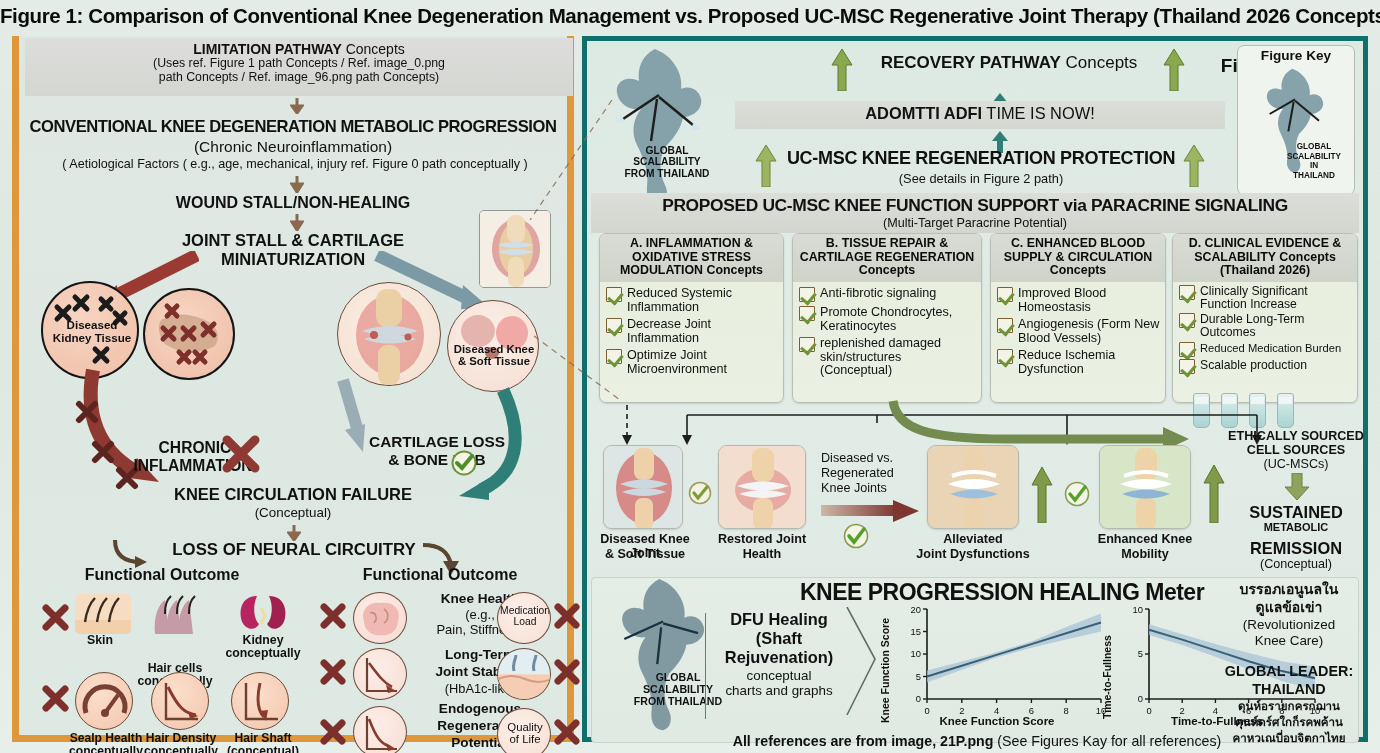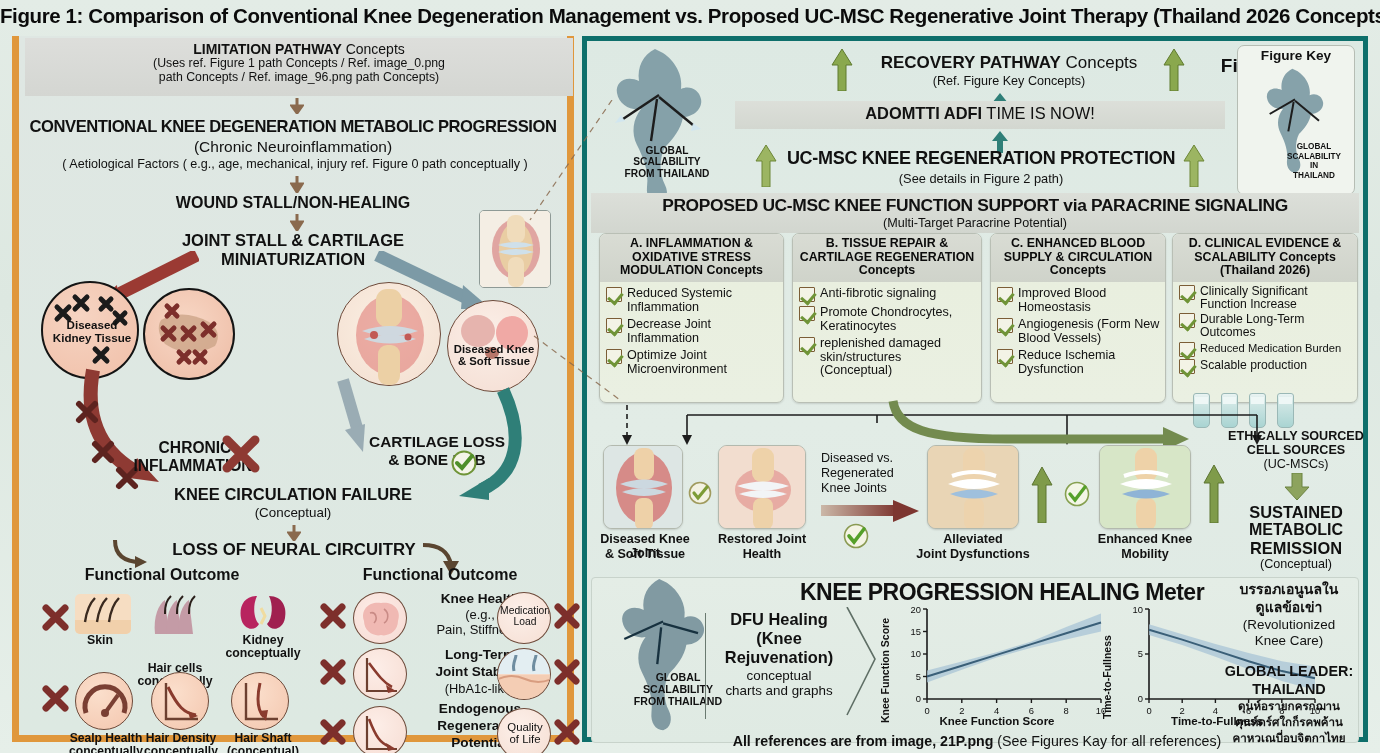--- a/index.html
+++ b/index.html
@@ -436,21 +436,20 @@
         <div>FROM THAILAND</div>
       </div>
     </div>
 
     <svg style="position:absolute;left:244px;top:8px;" width="22" height="42">
       <path d="M11,0 L21,16 L15,16 L15,42 L7,42 L7,16 L1,16 Z" fill="#8aa84e" stroke="#5f7a2e" stroke-width="1"></path>
     </svg>
     <div style="position:absolute;left:272px;top:12px;width:300px;text-align:center;font-size:17px;">
       <span class="b">RECOVERY PATHWAY</span><span> Concepts</span>
     </div>
-    <div style="position:absolute;left:272px;top:33px;width:300px;text-align:center;font-size:12.6px;">(Ref. Figure Key Concepts)</div>
     <svg style="position:absolute;left:576px;top:8px;" width="22" height="42">
       <path d="M11,0 L21,16 L15,16 L15,42 L7,42 L7,16 L1,16 Z" fill="#8aa84e" stroke="#5f7a2e" stroke-width="1"></path>
     </svg>
     <div class="b" style="position:absolute;left:612px;top:14px;width:120px;text-align:center;font-size:19px;">Figure A</div>
 
     <div style="position:absolute;left:650px;top:4px;width:118px;height:150px;background:#f0f4ee;border:1.4px solid #b6bdb4;border-radius:7px;">
       <div class="b" style="text-align:center;font-size:13.6px;padding-top:2px;">Figure Key</div>
       <svg width="110" height="110" style="position:absolute;left:4px;top:20px;" viewBox="0 0 130 165">
         <path d="M58,4 C46,10 40,22 42,36 C30,30 18,36 20,48 C22,60 34,66 44,64 C36,74 34,88 40,100 C46,112 52,126 50,142 C49,152 54,160 62,160 C70,158 72,148 68,140 C62,128 62,114 68,102 C76,94 84,84 86,72 C96,72 106,64 104,54 C102,44 92,40 84,44 C86,30 78,16 66,8 Z" fill="#7d9aa4" opacity=".92"></path>
         <g stroke="#1d1d1d" stroke-width="3" fill="none">
@@ -689,21 +688,21 @@
       <path d="M11,0 L21,18 L15,18 L15,58 L7,58 L7,18 L1,18 Z" fill="#7f9b4a" stroke="#5c7431" stroke-width="1"></path>
     </svg>
 
     <div class="t b" style="left:636px;top:388px;width:146px;font-size:12.6px;line-height:1.12;">ETHICALLY SOURCED</div>
     <div class="t b" style="left:636px;top:402px;width:146px;font-size:12.6px;line-height:1.12;">CELL SOURCES</div>
     <div class="t" style="left:636px;top:416px;width:146px;font-size:12.6px;line-height:1.12;">(UC-MSCs)</div>
     <svg style="position:absolute;left:697px;top:432px;" width="26" height="28">
       <path d="M8,0 L18,0 L18,14 L25,14 L13,27 L1,14 L8,14 Z" fill="#8da35e" stroke="#6b8340" stroke-width="1"></path>
     </svg>
     <div class="t b" style="left:636px;top:462px;width:146px;font-size:16.4px;line-height:1.1;">SUSTAINED</div>
-    <div class="t b" style="left:636px;top:480px;width:146px;font-size:16px;line-height:1.1;">METABOLIC</div>
+    <div class="t b" style="left:636px;top:480px;width:146px;font-size:11px;line-height:1.1;">METABOLIC</div>
     <div class="t b" style="left:636px;top:498px;width:146px;font-size:16.4px;line-height:1.1;">REMISSION</div>
     <div class="t" style="left:636px;top:517px;width:146px;font-size:12.6px;">(Conceptual)</div>
 
     <div style="position:absolute;left:4px;top:536px;width:768px;height:166px;background:linear-gradient(180deg,#e4ede6,#dfeae3);border:1px solid #c8d3cb;border-radius:4px;"></div>
 
     <div class="thmap" style="left:14px;top:534px;width:130px;height:160px;">
       <svg width="130" height="160" viewBox="0 0 130 165">
         <path d="M58,4 C46,10 40,22 42,36 C30,30 18,36 20,48 C22,60 34,66 44,64 C36,74 34,88 40,100 C46,112 52,126 50,142 C49,152 54,160 62,160 C70,158 72,148 68,140 C62,128 62,114 68,102 C76,94 84,84 86,72 C96,72 106,64 104,54 C102,44 92,40 84,44 C86,30 78,16 66,8 Z" fill="#78939c" opacity=".92"></path>
         <g stroke="#17313f" stroke-width="2.4" fill="none">
           <path d="M62,48 L22,66"></path>
@@ -715,21 +714,21 @@
         <div>GLOBAL</div>
         <div>SCALABILITY</div>
         <div>FROM THAILAND</div>
       </div>
     </div>
 
     <div class="b" style="position:absolute;left:190px;top:538px;width:450px;text-align:center;font-size:23px;letter-spacing:-0.5px;">KNEE PROGRESSION HEALING Meter</div>
 
     <div style="position:absolute;left:118px;top:572px;width:10px;height:106px;border-left:1.4px solid #6a7a70;"></div>
     <div class="t b" style="left:128px;top:570px;width:128px;font-size:16.4px;">DFU Healing</div>
-    <div class="t b" style="left:128px;top:589px;width:128px;font-size:16.4px;">(Knee</div>
+    <div class="t b" style="left:128px;top:589px;width:128px;font-size:16.4px;">(Shaft</div>
     <div class="t b" style="left:122px;top:608px;width:140px;font-size:16.4px;">Rejuvenation)</div>
     <div class="t" style="left:128px;top:628px;width:128px;font-size:13.4px;">conceptual</div>
     <div class="t" style="left:118px;top:643px;width:148px;font-size:13.4px;">charts and graphs</div>
     <svg style="position:absolute;left:258px;top:566px;" width="34" height="112">
       <path d="M2,0 L30,52 L2,108" stroke="#5f6f66" stroke-width="1.6" fill="none"></path>
     </svg>
 
     <div class="chartwrap" style="left:290px;top:562px;width:220px;height:132px;">
       <div class="ylab" style="left:2px;top:120px;">Knee Function Score</div>
       <svg width="214" height="114" style="position:absolute;left:16px;top:0;">

